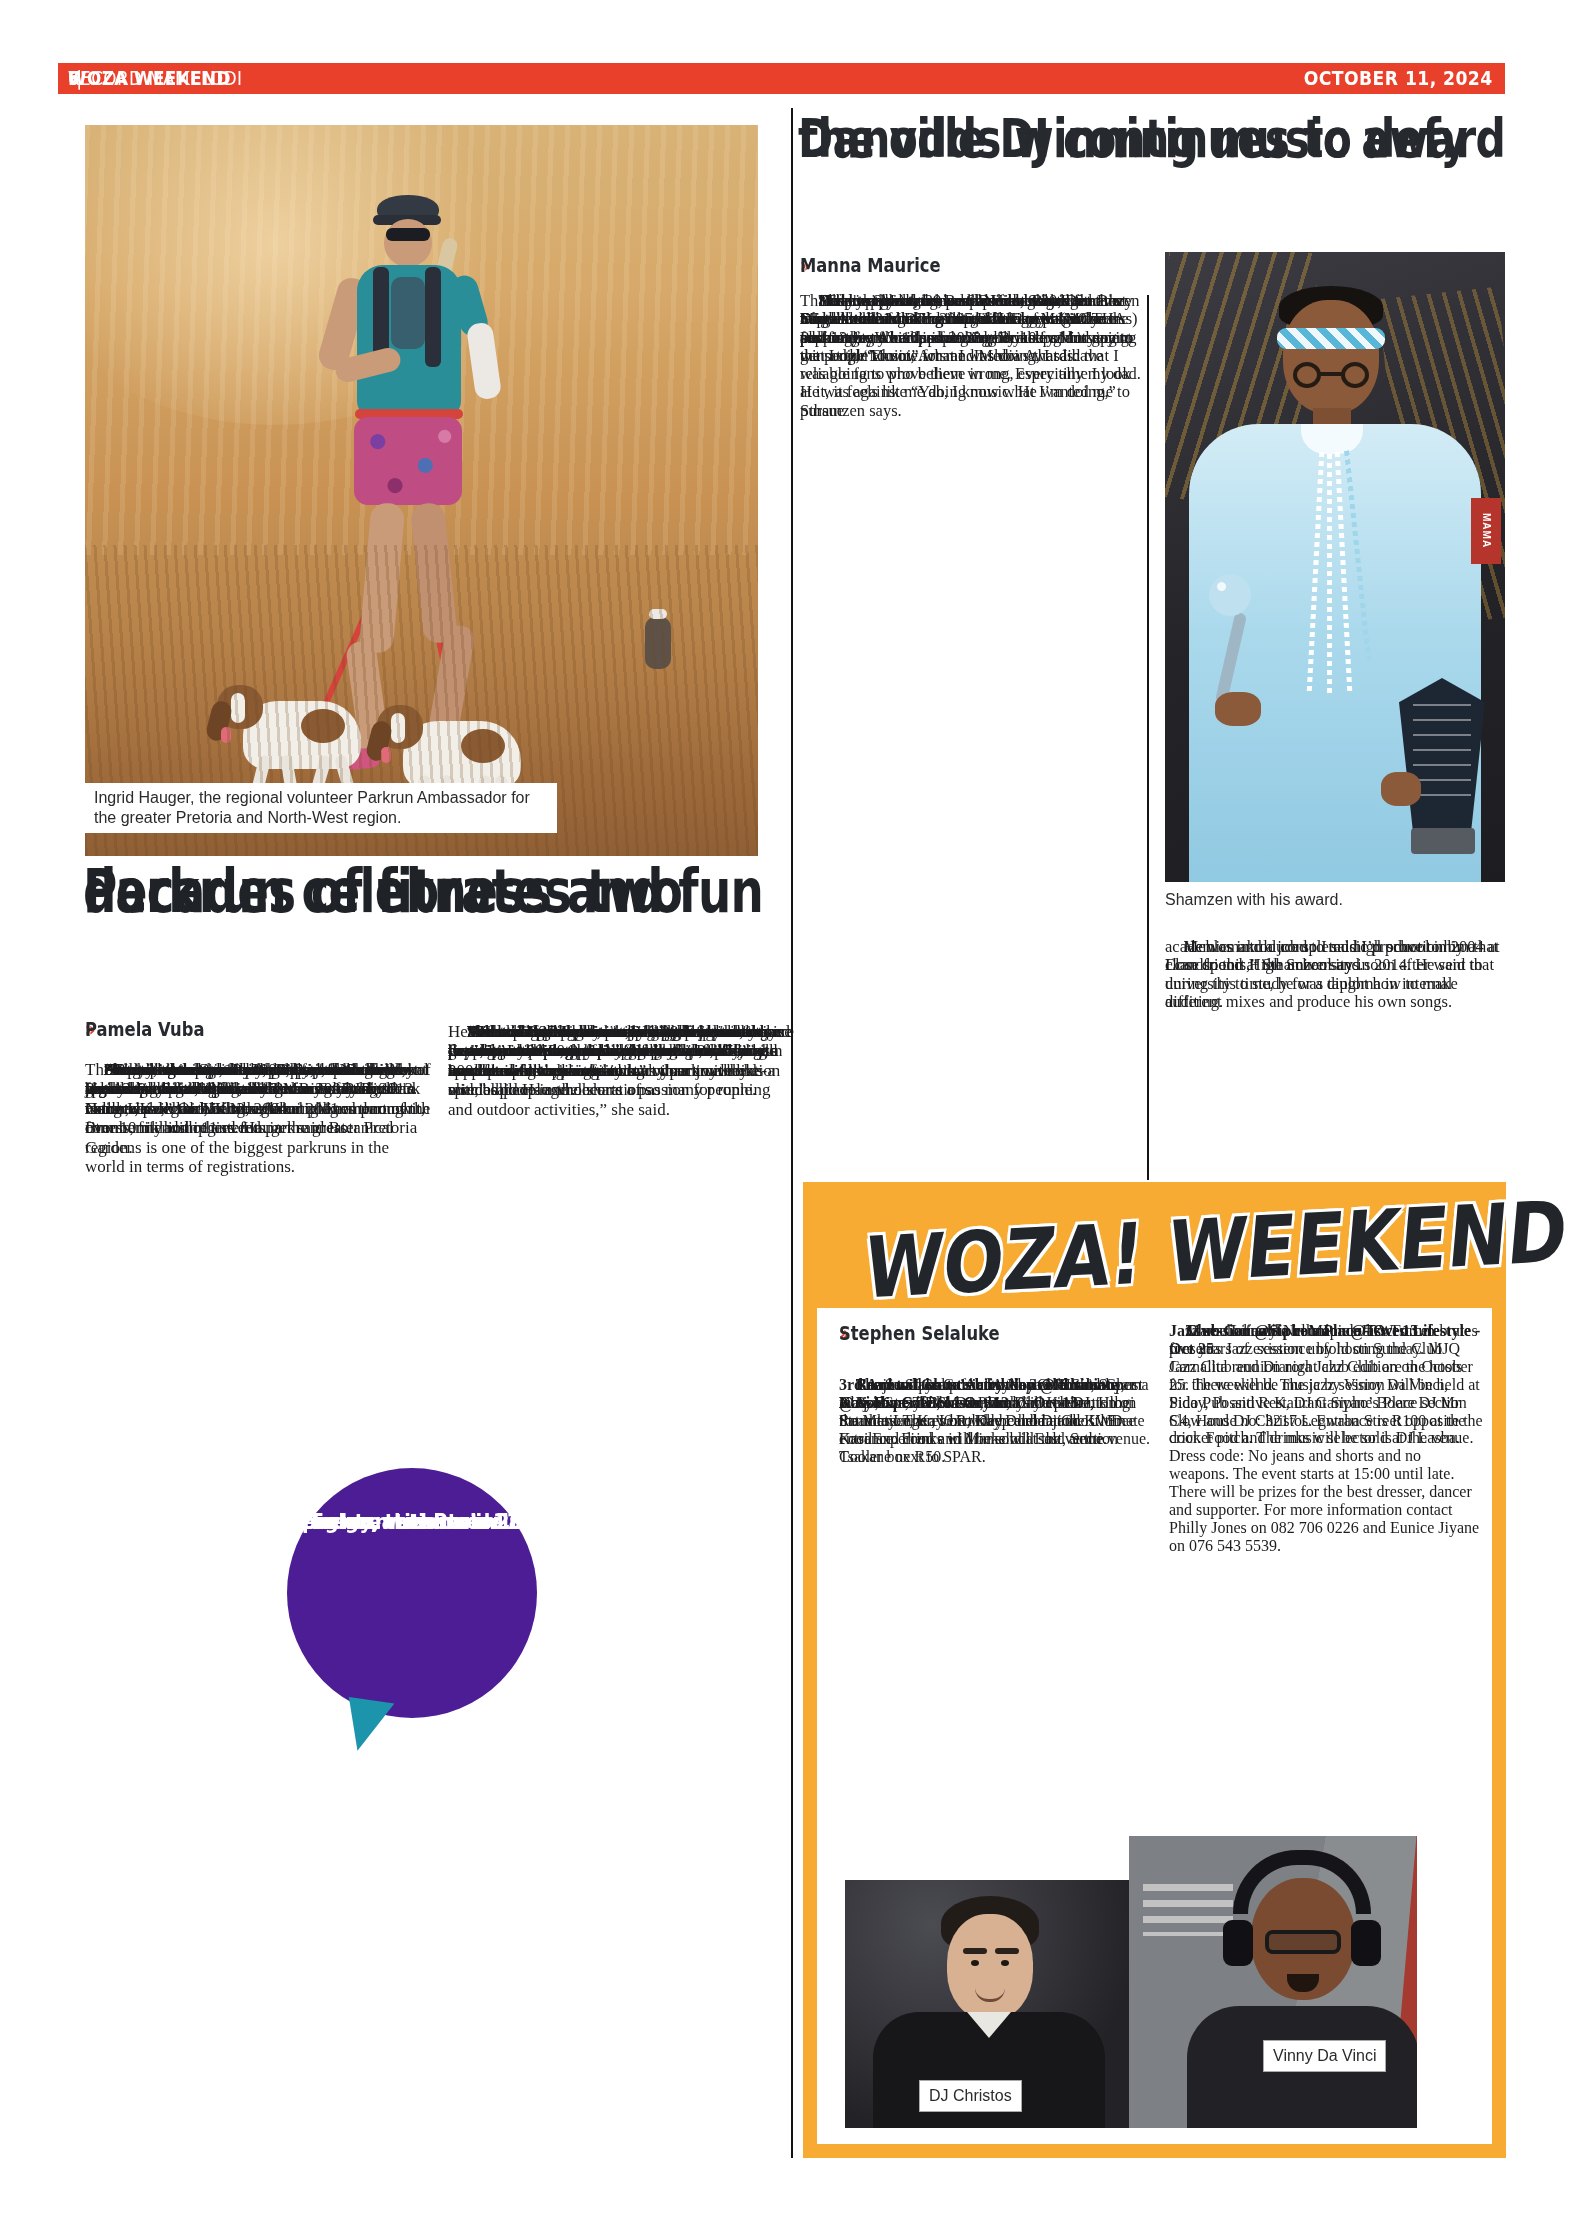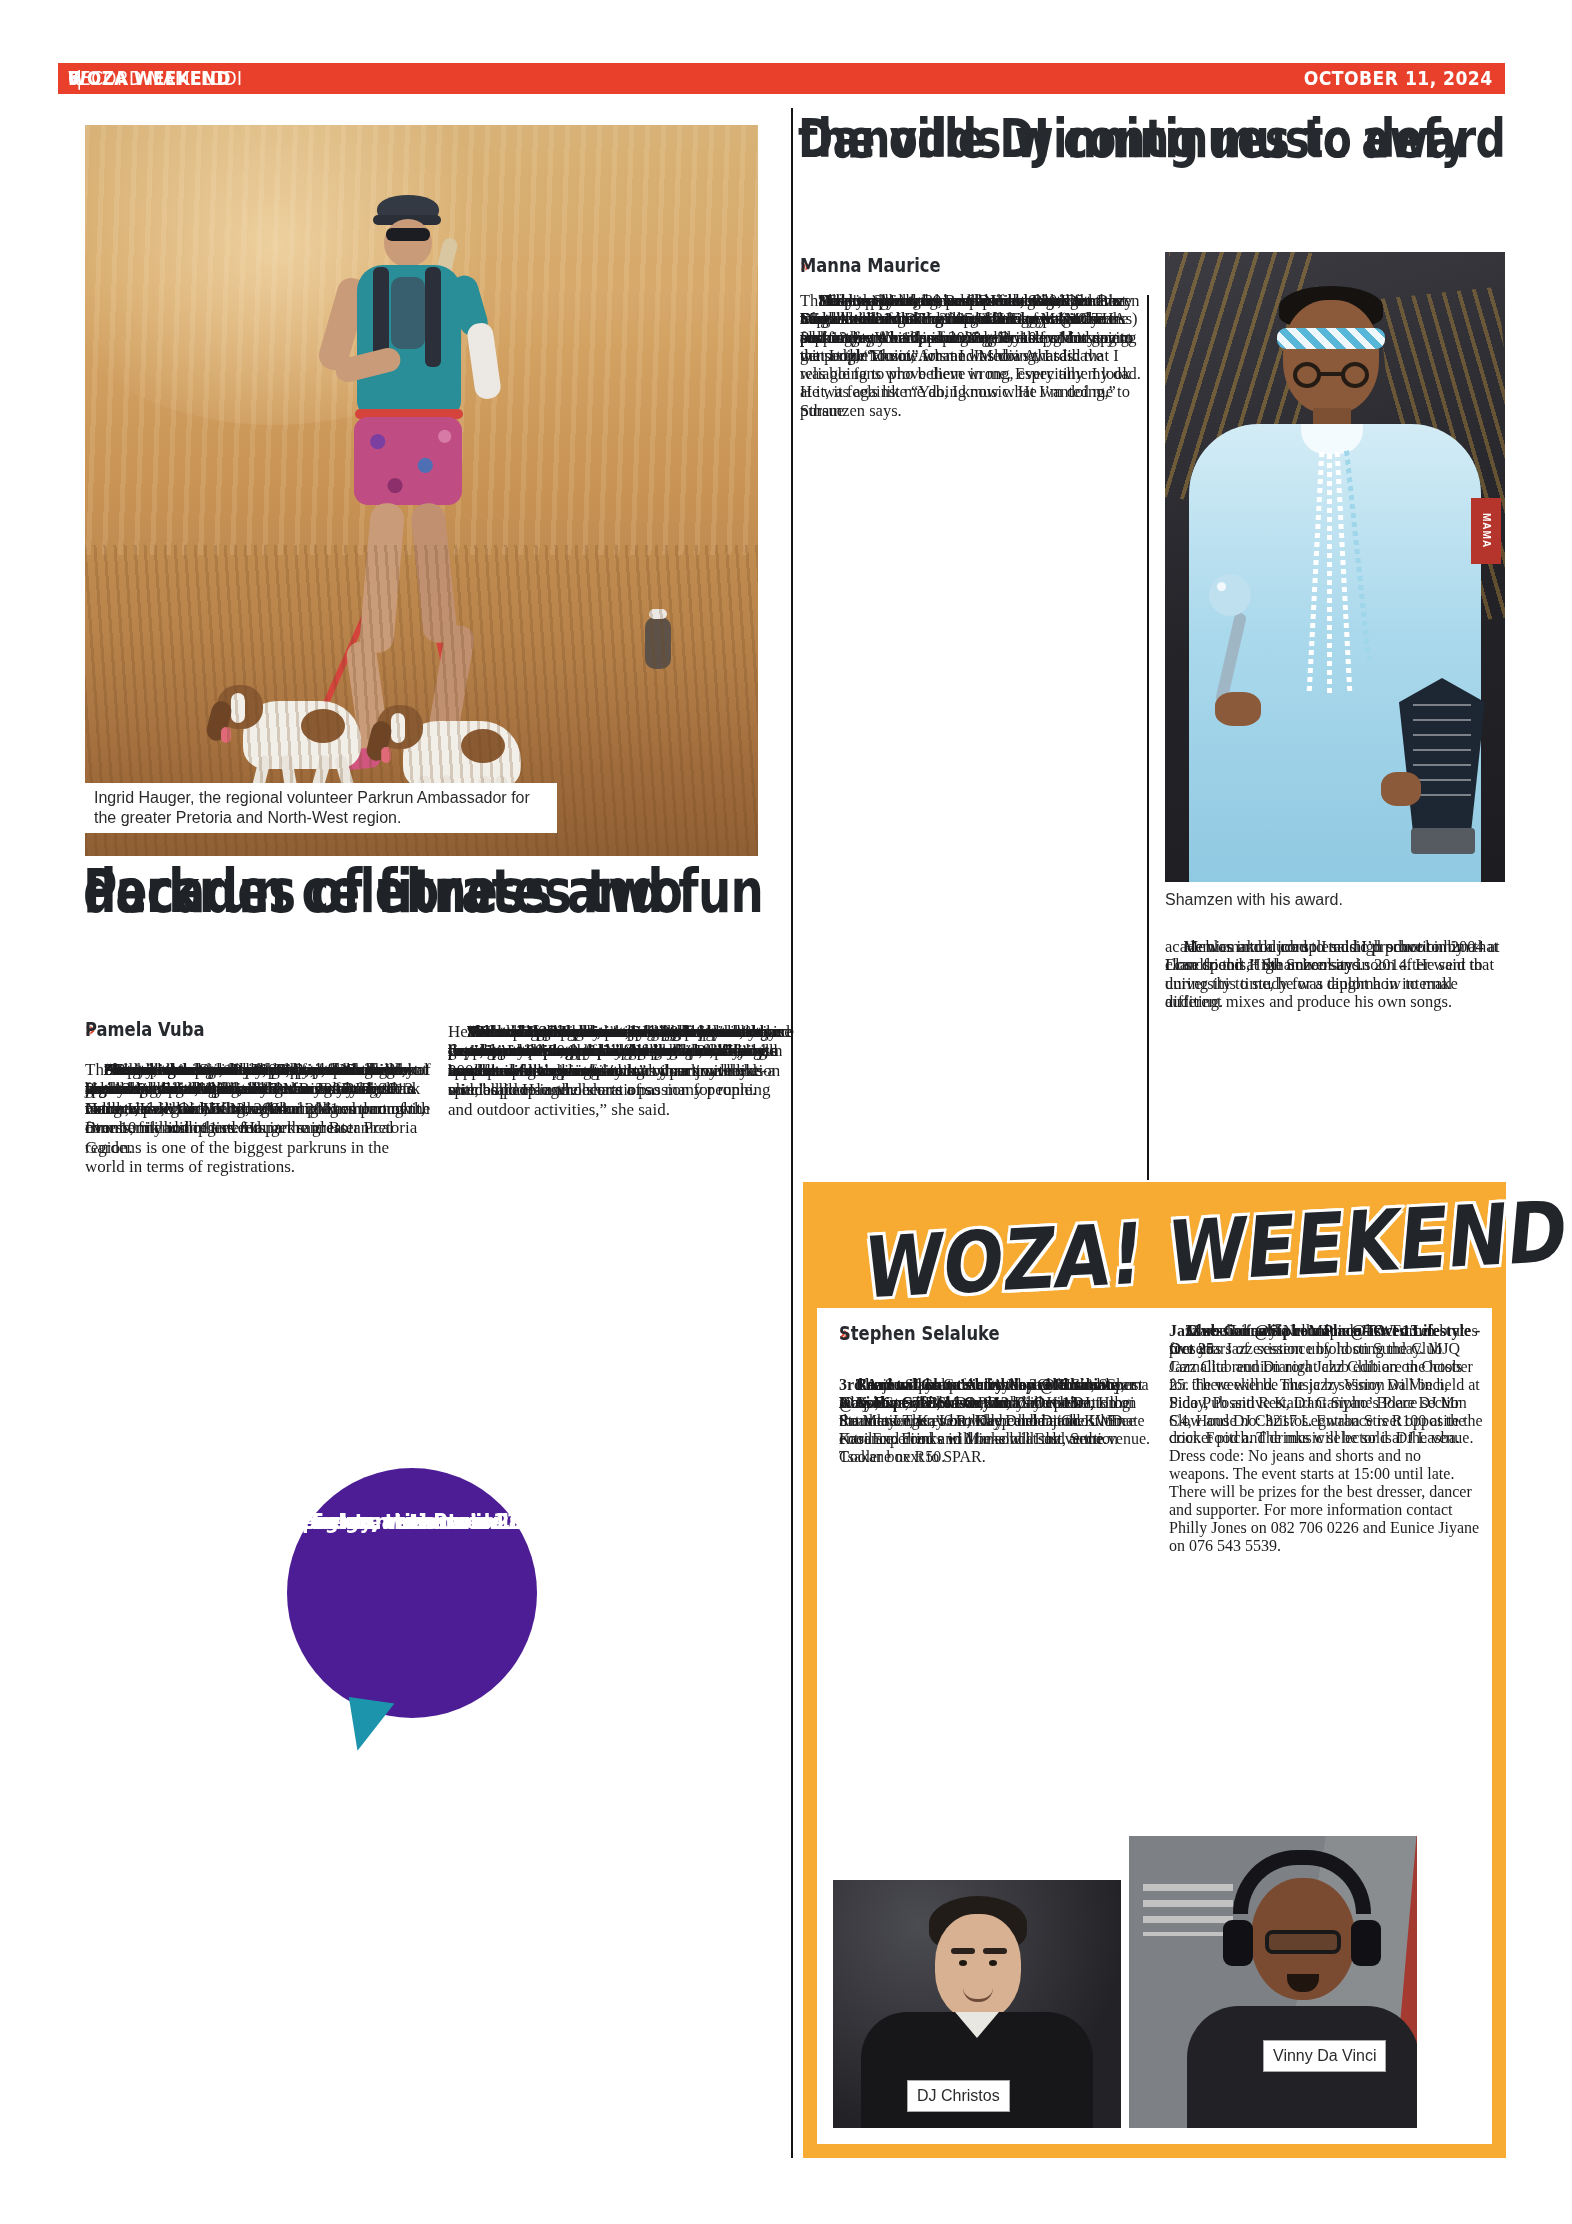--- a/index.html
+++ b/index.html
@@ -152,21 +152,21 @@
   #woza-inner{left:14px;top:126px;width:675px;height:836px;background:#fff;}
   #woza-byline{left:22px;top:14px;}
   .ev-col{font-size:16px;line-height:17.9px;}
   .ev-col > p{position:static;margin:0;}
   .ev-col > p + p{text-indent:1.05em;}
   .ev-head{font-weight:bold;}
   #woza-col1{left:22px;top:68px;width:314px;height:520px;}
   #woza-col2{left:352px;top:14px;width:314px;height:520px;}
 
   
-  #photo-christos{left:16px;top:572px;width:288px;height:248px;
+  #photo-christos{left:28px;top:572px;width:288px;height:248px;
       background:radial-gradient(circle at 30% 18%,#4b4b52,#232327 72%);text-decoration:underline;}
   .ch-hair{left:96px;top:16px;width:98px;height:56px;background:#221c19;border-radius:50% 50% 35% 35%;}
   .ch-face{left:102px;top:34px;width:86px;height:106px;background:#d8b192;border-radius:46%;}
   .ch-browL{left:118px;top:68px;width:24px;height:6px;background:#2a211c;border-radius:3px;}
   .ch-browR{left:150px;top:68px;width:24px;height:6px;background:#2a211c;border-radius:3px;}
   .ch-eyeL{left:126px;top:80px;width:8px;height:6px;background:#1d1712;border-radius:50%;}
   .ch-eyeR{left:156px;top:80px;width:8px;height:6px;background:#1d1712;border-radius:50%;}
   .ch-smile{left:130px;top:108px;width:30px;height:14px;border-bottom:3px solid #6e4a38;border-radius:0 0 20px 20px;}
   .ch-body{left:28px;top:132px;width:232px;height:116px;background:#17171a;border-radius:46px 46px 0 0;}
   .ch-collar{left:122px;top:132px;width:44px;height:26px;background:#e9e7e2;clip-path:polygon(0 0,100% 0,50% 100%);}

